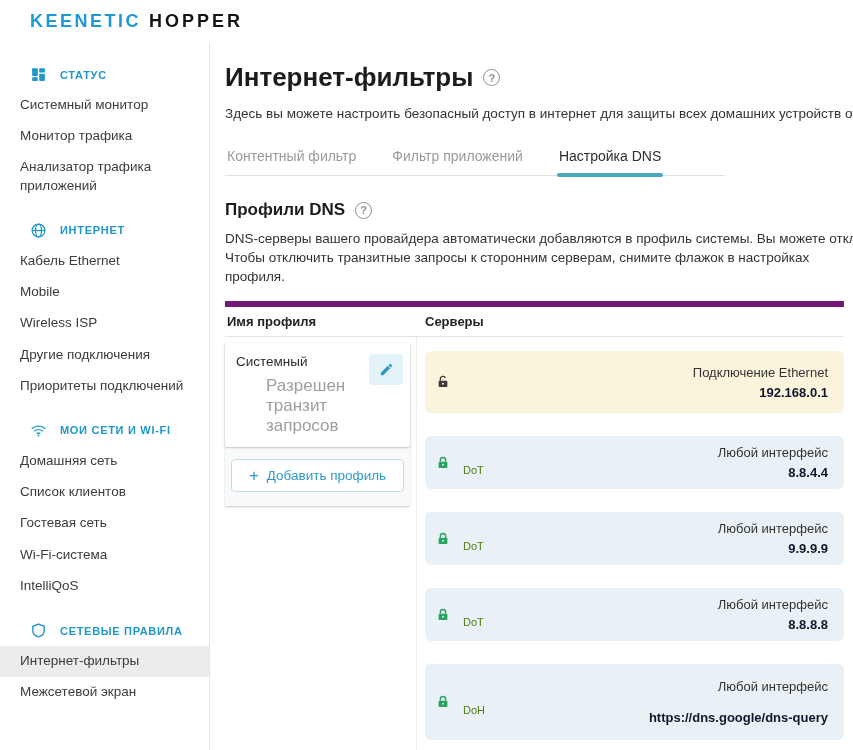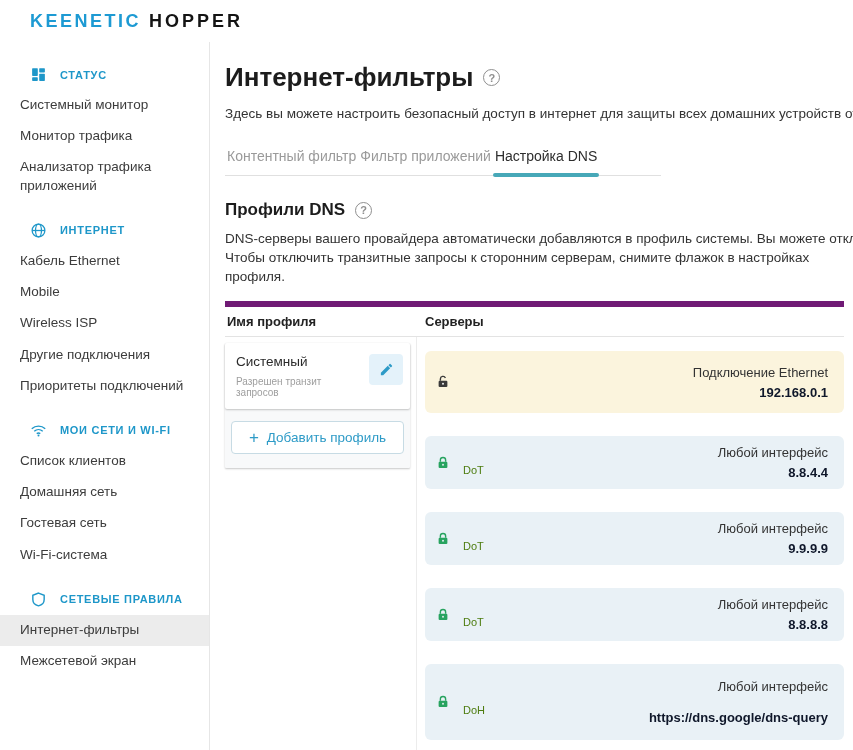--- a/index.html
+++ b/index.html
@@ -29,21 +29,21 @@
   .main { flex:1; padding:20px 0 0 15px; overflow:hidden; }
   .title-row { display:flex; align-items:center; gap:10px; }
   .page-title { font-size:26px; font-weight:bold; color:#1c1c1c; }
   .help { width:17px; height:17px; border:1.4px solid #8f8f8f; border-radius:50%; color:#8f8f8f;
           font-size:11px; font-weight:bold; display:inline-flex; align-items:center; justify-content:center;
           flex-shrink:0; cursor:pointer; }
   .clip { white-space:nowrap; overflow:hidden; }
   .page-desc { margin-top:13px; font-size:13.5px; color:#333; }
 
   
-  .tabbar { margin-top:21px; display:flex; border-bottom:1px solid #e0e0e0;
+  .tabbar { margin-top:21px; display:flex; gap:32px; border-bottom:1px solid #e0e0e0;
             width:fit-content; padding-right:62px; }
   .tab { position:relative; padding:6px 2px 11px; font-size:14px; color:#9a9a9a; cursor:pointer; }
   .tab.active { color:#2d2d2d; }
   .tab.active::after { content:""; position:absolute; left:0; right:0; bottom:-2px; height:4px;
                        border-radius:4px; background:#47a8b8; }
 
   
   .section-title-row { margin-top:24px; display:flex; align-items:center; gap:10px; }
   .section-title { font-size:17px; font-weight:bold; color:#1c1c1c; }
   .section-desc { margin-top:9px; font-size:13.5px; color:#333; line-height:19px; }
@@ -57,21 +57,21 @@
   .tbody { display:flex; }
   .col-profile { width:192px; flex-shrink:0; border-right:1px solid #ececec; padding-top:6px; }
   .col-servers { flex:1; padding:14px 0 0 8px; }
 
   
   .profile-panel { width:185px; background:#f8f9fa; box-shadow:0 1px 2px rgba(0,0,0,.22);
                    padding-bottom:14px; border-radius:1px; }
   .profile-card { position:relative; background:#fff; box-shadow:0 1px 2px rgba(0,0,0,.22);
                   border-radius:2px; padding:11px 46px 11px 11px; cursor:pointer; }
   .profile-name { font-size:13.5px; color:#2b2b2b; }
-  .profile-sub { margin-top:7px; font-size:10px; color:#9e9e9e; }
+  .profile-sub { margin-top:7px; font-size:17px; color:#9e9e9e;margin-left:30px; }
   .edit-btn { position:absolute; top:11px; right:7px; width:34px; height:31px; border:none;
               background:#e4f2fa; border-radius:4px; display:flex; align-items:center; justify-content:center;
               cursor:pointer; }
   .edit-btn svg { width:15px; height:15px; fill:#2e9bc7; }
   .add-profile-btn { display:flex; align-items:center; justify-content:center; gap:8px;
               margin:12px 6px 0 6px; width:173px; height:33px; background:#fff;
               border:1px solid #c7dbe4; border-radius:4px; color:#2e9bc7; font-size:13.5px; cursor:pointer;
               font-family:"Liberation Sans", sans-serif; }
   .plus { font-size:17px; line-height:1; color:#2e9bc7; }
 
@@ -150,24 +150,25 @@
           <span class="icon">
             <svg viewBox="0 0 24 24" fill="none" stroke="#1e97c9" stroke-width="2">
                 <path d="M2.5 9.5a14 14 0 0 1 19 0"></path>
                 <path d="M6 13a9 9 0 0 1 12 0"></path>
                 <path d="M9.5 16.3a4.5 4.5 0 0 1 5 0"></path>
                 <circle cx="12" cy="19.2" r="1.4" fill="#1e97c9" stroke="none"></circle>
               </svg>
           </span>
           <span>МОИ СЕТИ И WI-FI</span>
         </div>
+        <div class="item">Домашняя сеть</div>
         <div class="item">Список клиентов</div>
-        <div class="item">Домашняя сеть</div>
         <div class="item">Гостевая сеть</div>
         <div class="item">Wi-Fi-система</div>
+        <div class="item">IntelliQoS</div>
       </div>
 
       <div class="section">
         <div class="section-header">
           <span class="icon">
             <svg viewBox="0 0 24 24" fill="none" stroke="#1e97c9" stroke-width="2">
                 <path d="M12 3l8 3v6c0 4.6-3.4 7.9-8 9-4.6-1.1-8-4.4-8-9V6l8-3z"></path>
               </svg>
           </span>
           <span>СЕТЕВЫЕ ПРАВИЛА</span>

